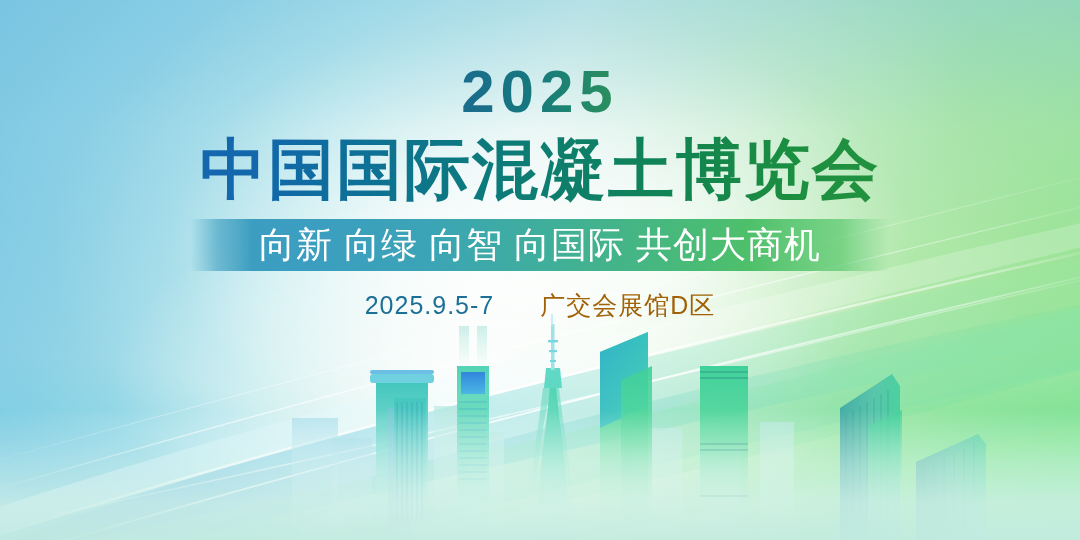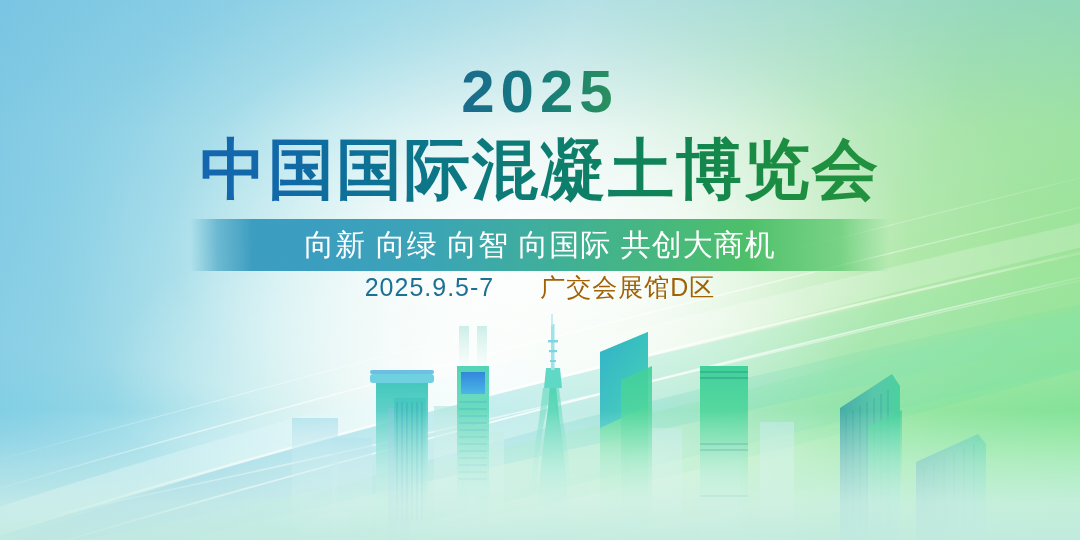--- a/index.html
+++ b/index.html
@@ -151,27 +151,28 @@
         #3ba4b6 34%,
         #3fae9c 50%,
         #46b780 66%,
         #4ec06a 80%,
         rgba(86,199,106,0.70) 93%,
         rgba(95,205,112,0) 100%);
   }
 
   .slogan-text {
     color: #ffffff;
-    font-size: 30px;
+    font-size: 36px;
     font-weight: 500;
     letter-spacing: 1px;
     white-space: nowrap;
   }
 
   .meta-row {
+    margin-top: 18px;
     display: flex;
     align-items: baseline;
     gap: 46px;
     white-space: nowrap;
   }
 
   .meta-date {
     font-size: 25px;
     font-weight: 500;
     letter-spacing: 1px;

